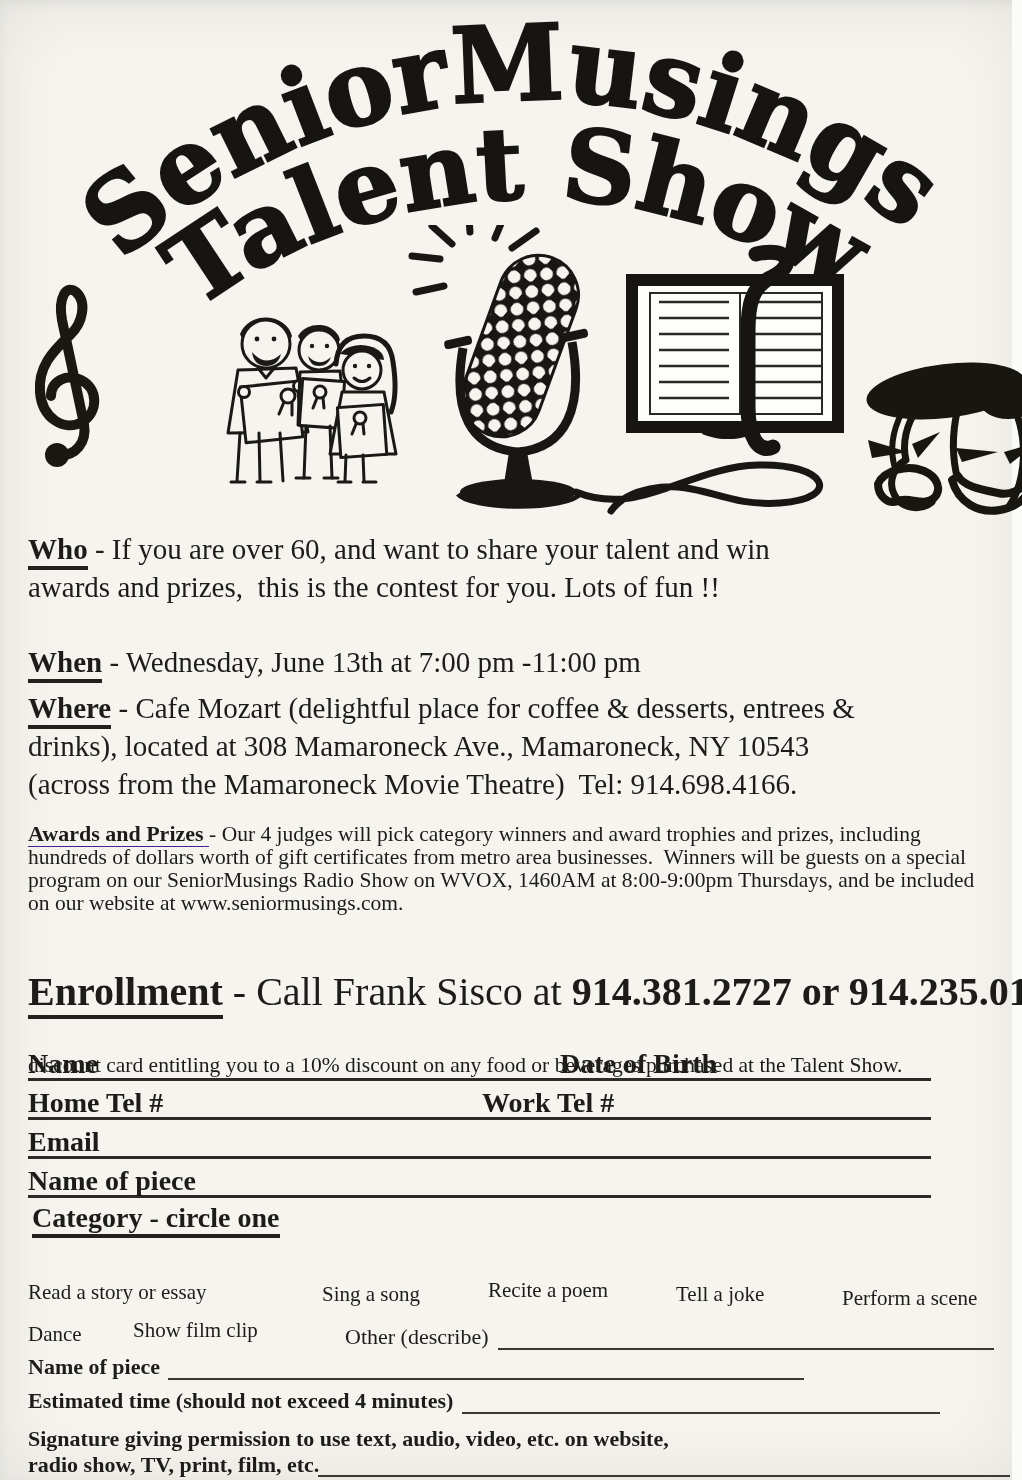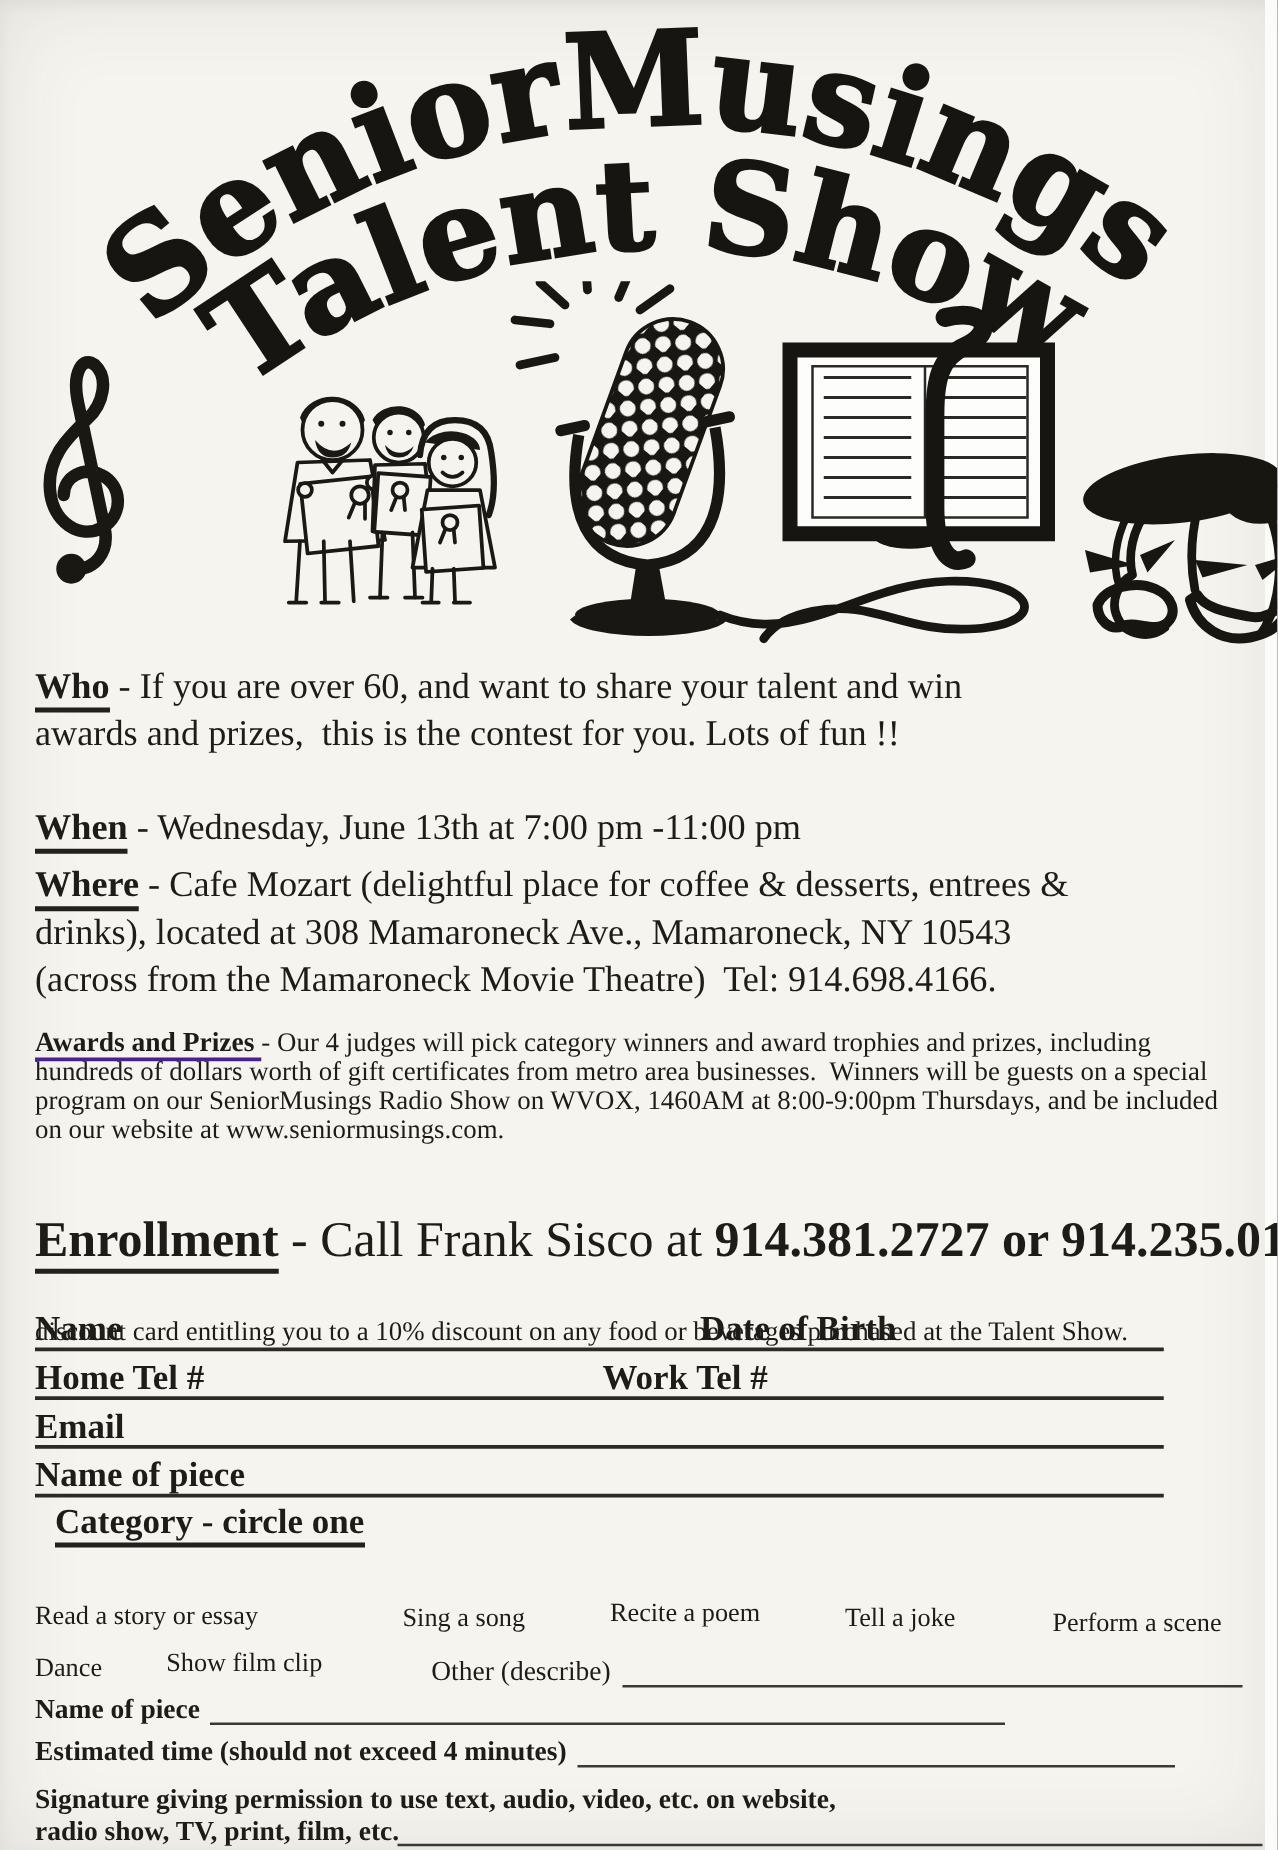--- a/index.html
+++ b/index.html
@@ -11,21 +11,21 @@
     overflow:hidden;
     font-family:"Liberation Serif", serif;
     color:#1d1c19;
   }
   .edge-right{position:absolute;right:0;top:0;width:10px;height:100%;background:#fbfbf9;}
   svg text{font-family:"DejaVu Serif", serif;font-weight:bold;}
   .sec{position:absolute;left:28px;width:965px;white-space:pre;}
   .p-big{font-size:29px;line-height:38px;}
   .p-small{font-size:21.5px;line-height:23px;}
   .hd{font-weight:bold;border-bottom:4px solid #22211e;padding-bottom:1px;}
-  .hd-sm{font-weight:bold;border-bottom:3px solid #4c1d95;font-size:22px;}
+  .hd-sm{font-weight:bold;border-bottom:1px solid #4c1d95;font-size:22px;}
   .enr-line1{font-size:40px;white-space:pre;}
   .enr-line2{font-size:30px;white-space:pre;margin-top:6px;}
   .enr-sm{font-size:22px;}
   .enr-line3{font-size:21.5px;margin-top:2px;white-space:pre;}
   .b{font-weight:bold;}
   
   .form{position:absolute;left:28px;top:1042px;width:903px;}
   .frow{position:relative;height:36px;border-bottom:3px solid #2b2a26;font-size:28px;font-weight:bold;}
   .frow .lab{position:absolute;bottom:-2px;left:0;}
   .frow .lab2{position:absolute;bottom:-2px;text-align:center;}
@@ -203,21 +203,21 @@
       <span class="lab">Home Tel #</span>
       <span class="lab2" style="left:454px">Work Tel #</span>
     </div>
     <div class="frow">
       <span class="lab">Email</span>
     </div>
     <div class="frow">
       <span class="lab">Name of piece</span>
     </div>
     <div class="cat-head">
-      <span style="position:absolute;bottom:-3px;left:16px">Category - circle one</span>
+      <span style="position:absolute;bottom:-3px;left:4px">Category - circle one</span>
     </div>
   </div>
 
   <div class="catform">
     <span class="opt" style="left:28px;top:4px">Read a story or essay</span>
     <span class="opt" style="left:322px;top:6px">Sing a song</span>
     <span class="opt" style="left:488px;top:2px">Recite a poem</span>
     <span class="opt" style="left:676px;top:6px">Tell a joke</span>
     <span class="opt" style="left:842px;top:10px">Perform a scene</span>
 

